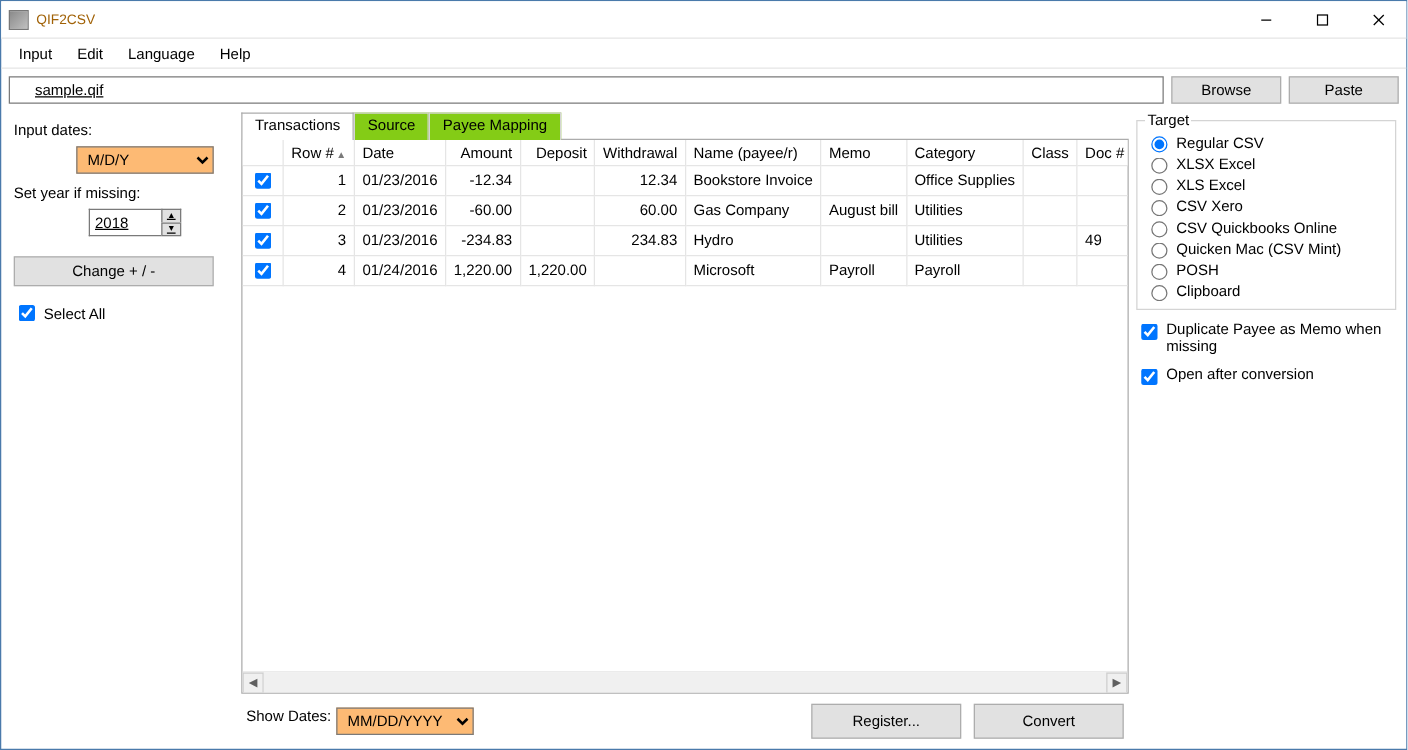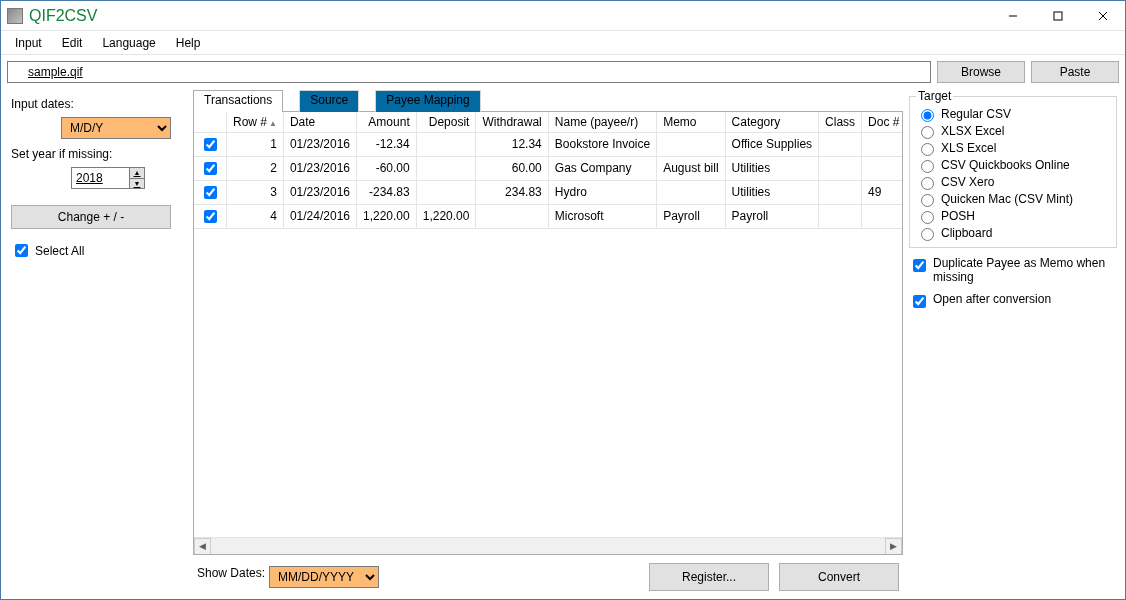--- a/index.html
+++ b/index.html
@@ -1,20 +1,20 @@
 <!DOCTYPE html>
 <html><head>
 <meta charset="utf-8">
 <style>
   * { box-sizing: border-box; }
   html, body { margin:0; padding:0; font-family: "Segoe UI", Tahoma, sans-serif; font-size:12px; color:#000; background:#fff; }
   .window { width:1126px; height:600px; border:1px solid #4a7aab; display:flex; flex-direction:column; background:#fff; }
   .titlebar { height:30px; display:flex; align-items:center; background:#fff; border-bottom:1px solid #e5e5e5; }
   .titlebar .app-icon { width:16px; height:16px; margin:0 6px; background:linear-gradient(135deg,#8a8a8a,#c0c0c0); border:1px solid #777; }
-  .titlebar .title { flex:1; font-size:16px; color:#15803d; }
+  .titlebar .title { flex:1; font-size:11px; color:#a16207; }
   .win-btns { display:flex; height:100%; }
   .win-btn { width:45px; display:flex; align-items:center; justify-content:center; color:#000; font-size:12px; }
   .menubar { height:24px; display:flex; align-items:center; padding:0 6px; gap:4px; border-bottom:1px solid #e5e5e5; }
   .menu-item { padding:2px 8px; }
   .filerow { display:flex; align-items:center; gap:6px; padding:6px 6px; }
   .filepath { flex:1; height:22px; border:1px solid #7a7a7a; padding:2px 20px; font-size:12px;text-decoration:underline; }
   .btn { height:22px; border:1px solid #adadad; background:#e1e1e1; padding:0 14px; font-size:12px; display:flex; align-items:center; justify-content:center; }
   .btn.wide { width:88px; }
   .body { flex:1; display:flex; overflow:hidden; }
   .left-panel { width:190px; padding:6px 10px; display:flex; flex-direction:column; gap:6px; }
@@ -25,22 +25,22 @@
   .spinner { display:flex; height:22px; }
   .spinner input { width:58px; border:1px solid #7a7a7a; border-right:none; text-align:left; padding:0 4px; font-size:12px; }
   .spin-btns { display:flex; flex-direction:column; }
   .spin-btns div { width:16px; height:11px; border:1px solid #7a7a7a; background:#e1e1e1; font-size:7px; line-height:9px; text-align:center; }
   .spin-btns div:first-child { border-bottom:none; }
   .change-btn { width:160px; height:24px; border:1px solid #adadad; background:#e1e1e1; margin-top:10px; display:flex; align-items:center; justify-content:center; }
   .chk-row { display:flex; align-items:center; gap:4px; margin-top:6px; }
   input[type=checkbox] { width:13px; height:13px; }
   .center-panel { flex:1; display:flex; flex-direction:column; padding:0 2px; overflow:hidden; }
   .tabs { display:flex; height:22px; }
-  .tab { border:1px solid #acacac; border-bottom:none; padding:2px 10px; background:#fff; margin-right:16px; font-size:12px; position:relative; top:1px; }
-  .tab.inactive { background:#0369a1; border-top-color:#d4d4d4; border-left-color:#d4d4d4; border-right-color:#d4d4d4; }
+  .tab { border:1px solid #acacac; border-bottom:none; padding:2px 10px; background:#fff; margin-right:0px; font-size:12px; position:relative; top:1px; }
+  .tab.inactive { background:#84cc16; border-top-color:#d4d4d4; border-left-color:#d4d4d4; border-right-color:#d4d4d4; }
   .tab.active { background:#fff; border-color:#acacac; z-index:2; }
   .tab-body { flex:1; border:1px solid #acacac; display:flex; flex-direction:column; overflow:hidden; }
   table.grid { border-collapse:collapse; width:100%; font-size:12px; }
   table.grid th, table.grid td { border:1px solid #e5e5e5; padding:2px 6px; text-align:left; white-space:nowrap; height:20px; }
   table.grid th { background:#fff; font-weight:normal; border-top:none; }
   table.grid th:first-child, table.grid td.chk { border-left:none; }
   table.grid td.num, table.grid th.num { text-align:right; }
   .sort-ind { font-size:8px; color:#7a7a7a; margin-left:2px; }
   .grid-wrap { flex:1; overflow:hidden; position:relative; }
   .hscroll { height:17px; display:flex; align-items:center; border-top:1px solid #e5e5e5; }
@@ -236,25 +236,25 @@
             <div class="radio-row">
               <input type="radio" name="tgt" style="">
               <span>XLSX Excel</span>
             </div>
             <div class="radio-row">
               <input type="radio" name="tgt" style="">
               <span>XLS Excel</span>
             </div>
             <div class="radio-row">
               <input type="radio" name="tgt" style="">
+              <span>CSV Xero</span>
+            </div>
+            <div class="radio-row">
+              <input type="radio" name="tgt" style="">
               <span>CSV Quickbooks Online</span>
-            </div>
-            <div class="radio-row">
-              <input type="radio" name="tgt" style="">
-              <span>CSV Xero</span>
             </div>
             <div class="radio-row">
               <input type="radio" name="tgt" style="">
               <span>Quicken Mac (CSV Mint)</span>
             </div>
             <div class="radio-row">
               <input type="radio" name="tgt" style="">
               <span>POSH</span>
             </div>
             <div class="radio-row">

